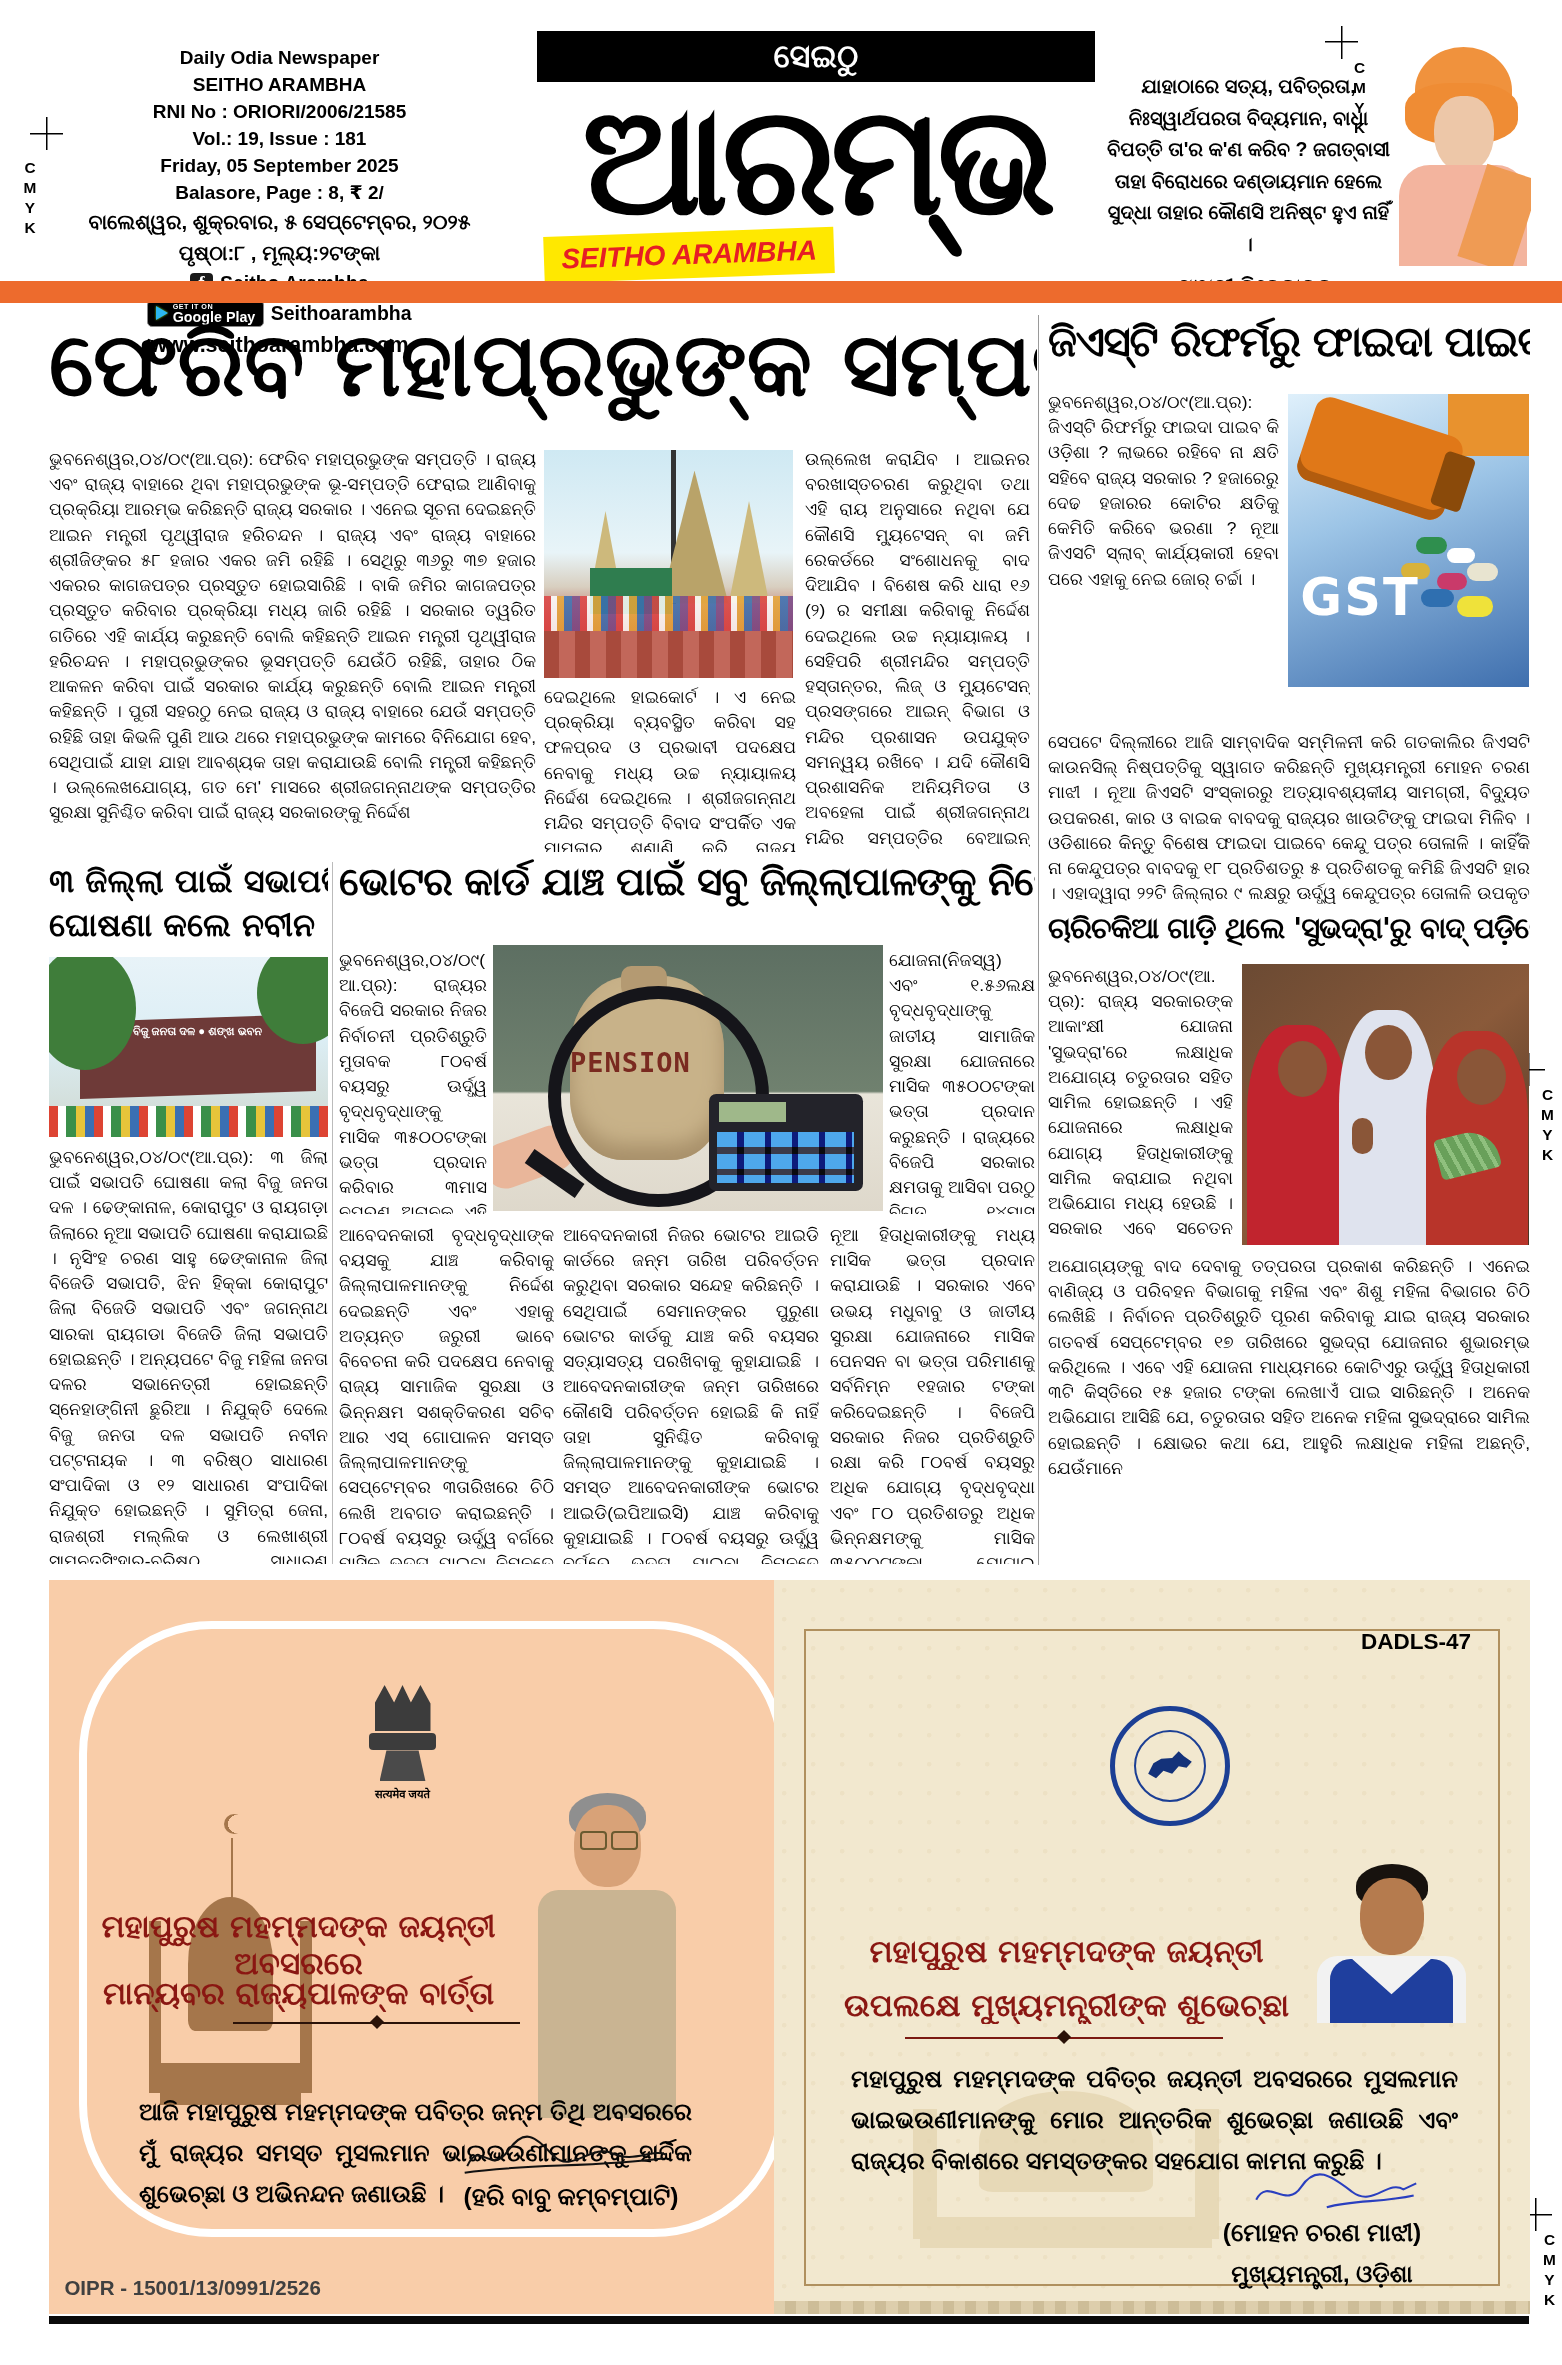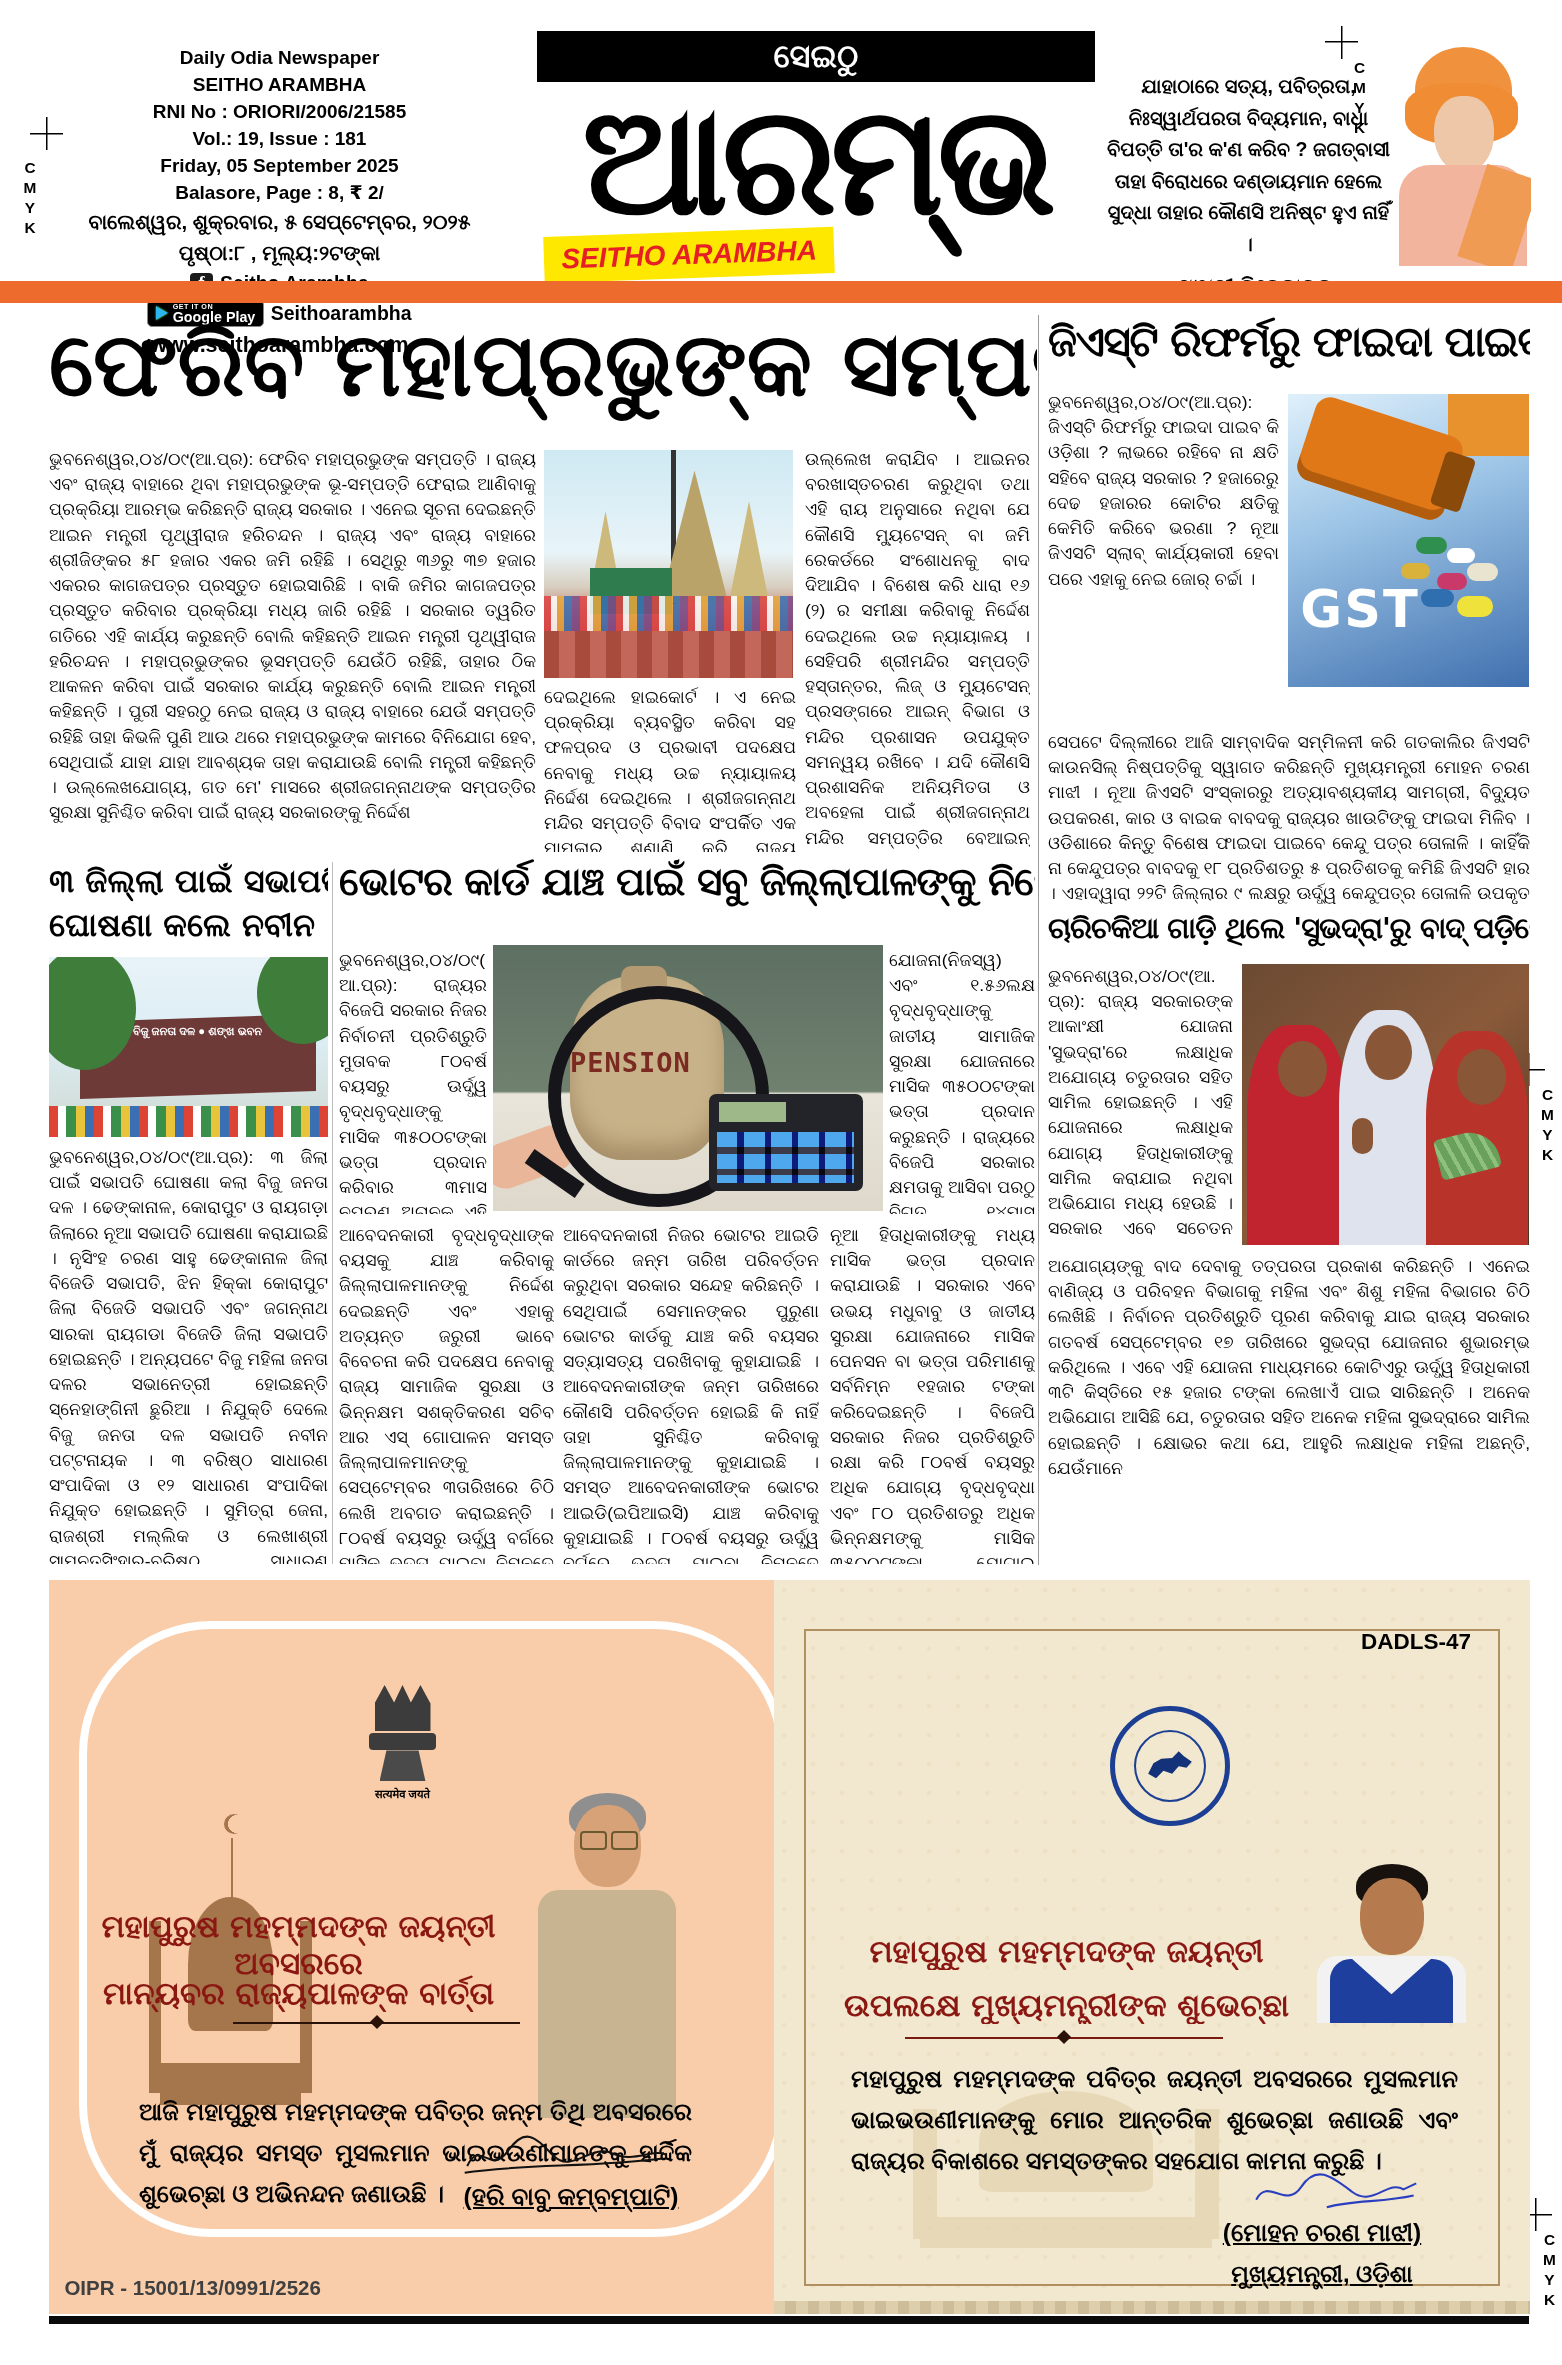--- a/index.html
+++ b/index.html
@@ -60,21 +60,21 @@
      background:repeating-linear-gradient(90deg,#d44 0 7.2px,#fff 7.2px 13.3px,#e7a63a 13.3px 20.5px,#3a6fb3 20.5px 28px,#7a4a8a 28px 36px);opacity:.85;}
   .t-ground{position:absolute;left:0;bottom:0;width:100%;height:47px;
      background:repeating-linear-gradient(90deg,#a84a3c 0 15.4px,#c2675a 15.4px 31px);}
   
   .ph-gst{background:linear-gradient(160deg,#dff0fb 0%,#9cc4e6 40%,#3f6fae 100%);}
   .g-bottle{position:absolute;left:15.4px;top:20.5px;width:154px;height:87px;background:#e07818;border-radius:15.4px;
      transform:rotate(18deg);box-shadow:inset 0 -10.2px 0 #b25c0e;}
   .g-bottle:after{content:"";position:absolute;right:-15.4px;top:15.4px;width:31px;height:56px;background:#8a4a0a;border-radius:5.1px;}
   .g-bottle2{position:absolute;right:-20.5px;top:-15.4px;width:102px;height:77px;background:#e8922e;border-radius:12.3px;}
   .pill{position:absolute;border-radius:50%;}
-  .g-text{position:absolute;left:12.3px;bottom:48px;color:#fff;font-size:51px;font-weight:900;letter-spacing:2px;
+  .g-text{position:absolute;left:12.3px;bottom:60px;color:#fff;font-size:51px;font-weight:900;letter-spacing:2px;
      font-family:"DejaVu Sans",sans-serif;}
   
   .ph-bjd{background:linear-gradient(#e8f3f8 0%,#dceef5 45%,#cfd8cf 100%);}
   .b-tree{position:absolute;background:#3f7d3a;border-radius:50%;}
   .b-bldg{position:absolute;left:31px;top:61px;width:236px;height:77px;background:#6e3a38;transform:skewY(-2deg);}
   .b-sign{position:absolute;left:46px;top:68px;width:205px;color:#fff;font-size:11.3px;font-weight:bold;text-align:center;}
   .b-flags{position:absolute;left:0;bottom:0;width:100%;height:31px;
      background:repeating-linear-gradient(90deg,#d43 0 9.2px,#fff 9.2px 17.4px,#3a8f4a 17.4px 27px,#e7c43a 27px 36px,#3a6fb3 36px 45px);}
   
   .ph-pension{background:linear-gradient(#5d6f62 0%,#70816f 55%,#e9e5da 56%,#ded8cb 100%);}
@@ -105,21 +105,21 @@
   .cm-pattern{position:absolute;inset:0;background:
       radial-gradient(circle at 10.2px 10.2px,#e7d9b8 2px,transparent 2.6px);background-size:29px 29px;opacity:.5;}
   .cm-frame{position:absolute;left:30px;top:49px;right:30px;bottom:28px;border:2.6px solid #b0905e;}
   .cm-strip{position:absolute;left:0;bottom:0;width:100%;height:13.3px;
       background:repeating-linear-gradient(90deg,#ddceac 0 11.3px,#cdbd98 11.3px 22.5px);}
   .ad-title{position:absolute;text-align:center;color:#8a1712;font-weight:900;font-size:32px;
       font-family:"DejaVu Sans",sans-serif;white-space:nowrap;overflow:hidden;}
   .ad-divider{position:absolute;height:2px;background:#2a1208;}
   .ad-divider:after{content:"";position:absolute;left:50%;top:-4.6px;width:10.2px;height:10.2px;background:#2a1208;transform:translateX(-50%) rotate(45deg);}
   .ad-body{position:absolute;font-size:24px;line-height:1.7;font-weight:bold;text-align:justify;}
-  .ad-name{position:absolute;font-size:24.6px;font-weight:900;text-align:center;white-space:nowrap;text-decoration:underline;}
+  .ad-name{position:absolute;font-size:24.6px;font-weight:900;text-align:center;white-space:nowrap;}
   .emblem{position:absolute;display:flex;flex-direction:column;align-items:center;}
   .em-lions{width:56px;height:46px;background:#3c3c3c;border-radius:10.2px 10.2px 0 0;
       clip-path:polygon(0 100%,0 40%,18% 0,35% 38%,50% 0,65% 38%,82% 0,100% 40%,100% 100%);}
   .em-abacus{width:67px;height:17.4px;background:#3c3c3c;border-radius:4.1px;margin-top:2px;}
   .em-base{width:46px;height:31px;background:#4a4a4a;clip-path:polygon(15% 0,85% 0,100% 100%,0 100%);}
   .em-cap{margin-top:5.1px;font-size:11.3px;font-weight:bold;}
   .mosque{position:absolute;}
   .mq-dome{position:absolute;left:25%;top:30%;width:50%;height:45%;border-radius:50% 50% 8% 8%;}
   .mq-min{position:absolute;top:38%;width:7%;height:58%;}
   .mq-base{position:absolute;left:8%;bottom:0;width:84%;height:14%;}

